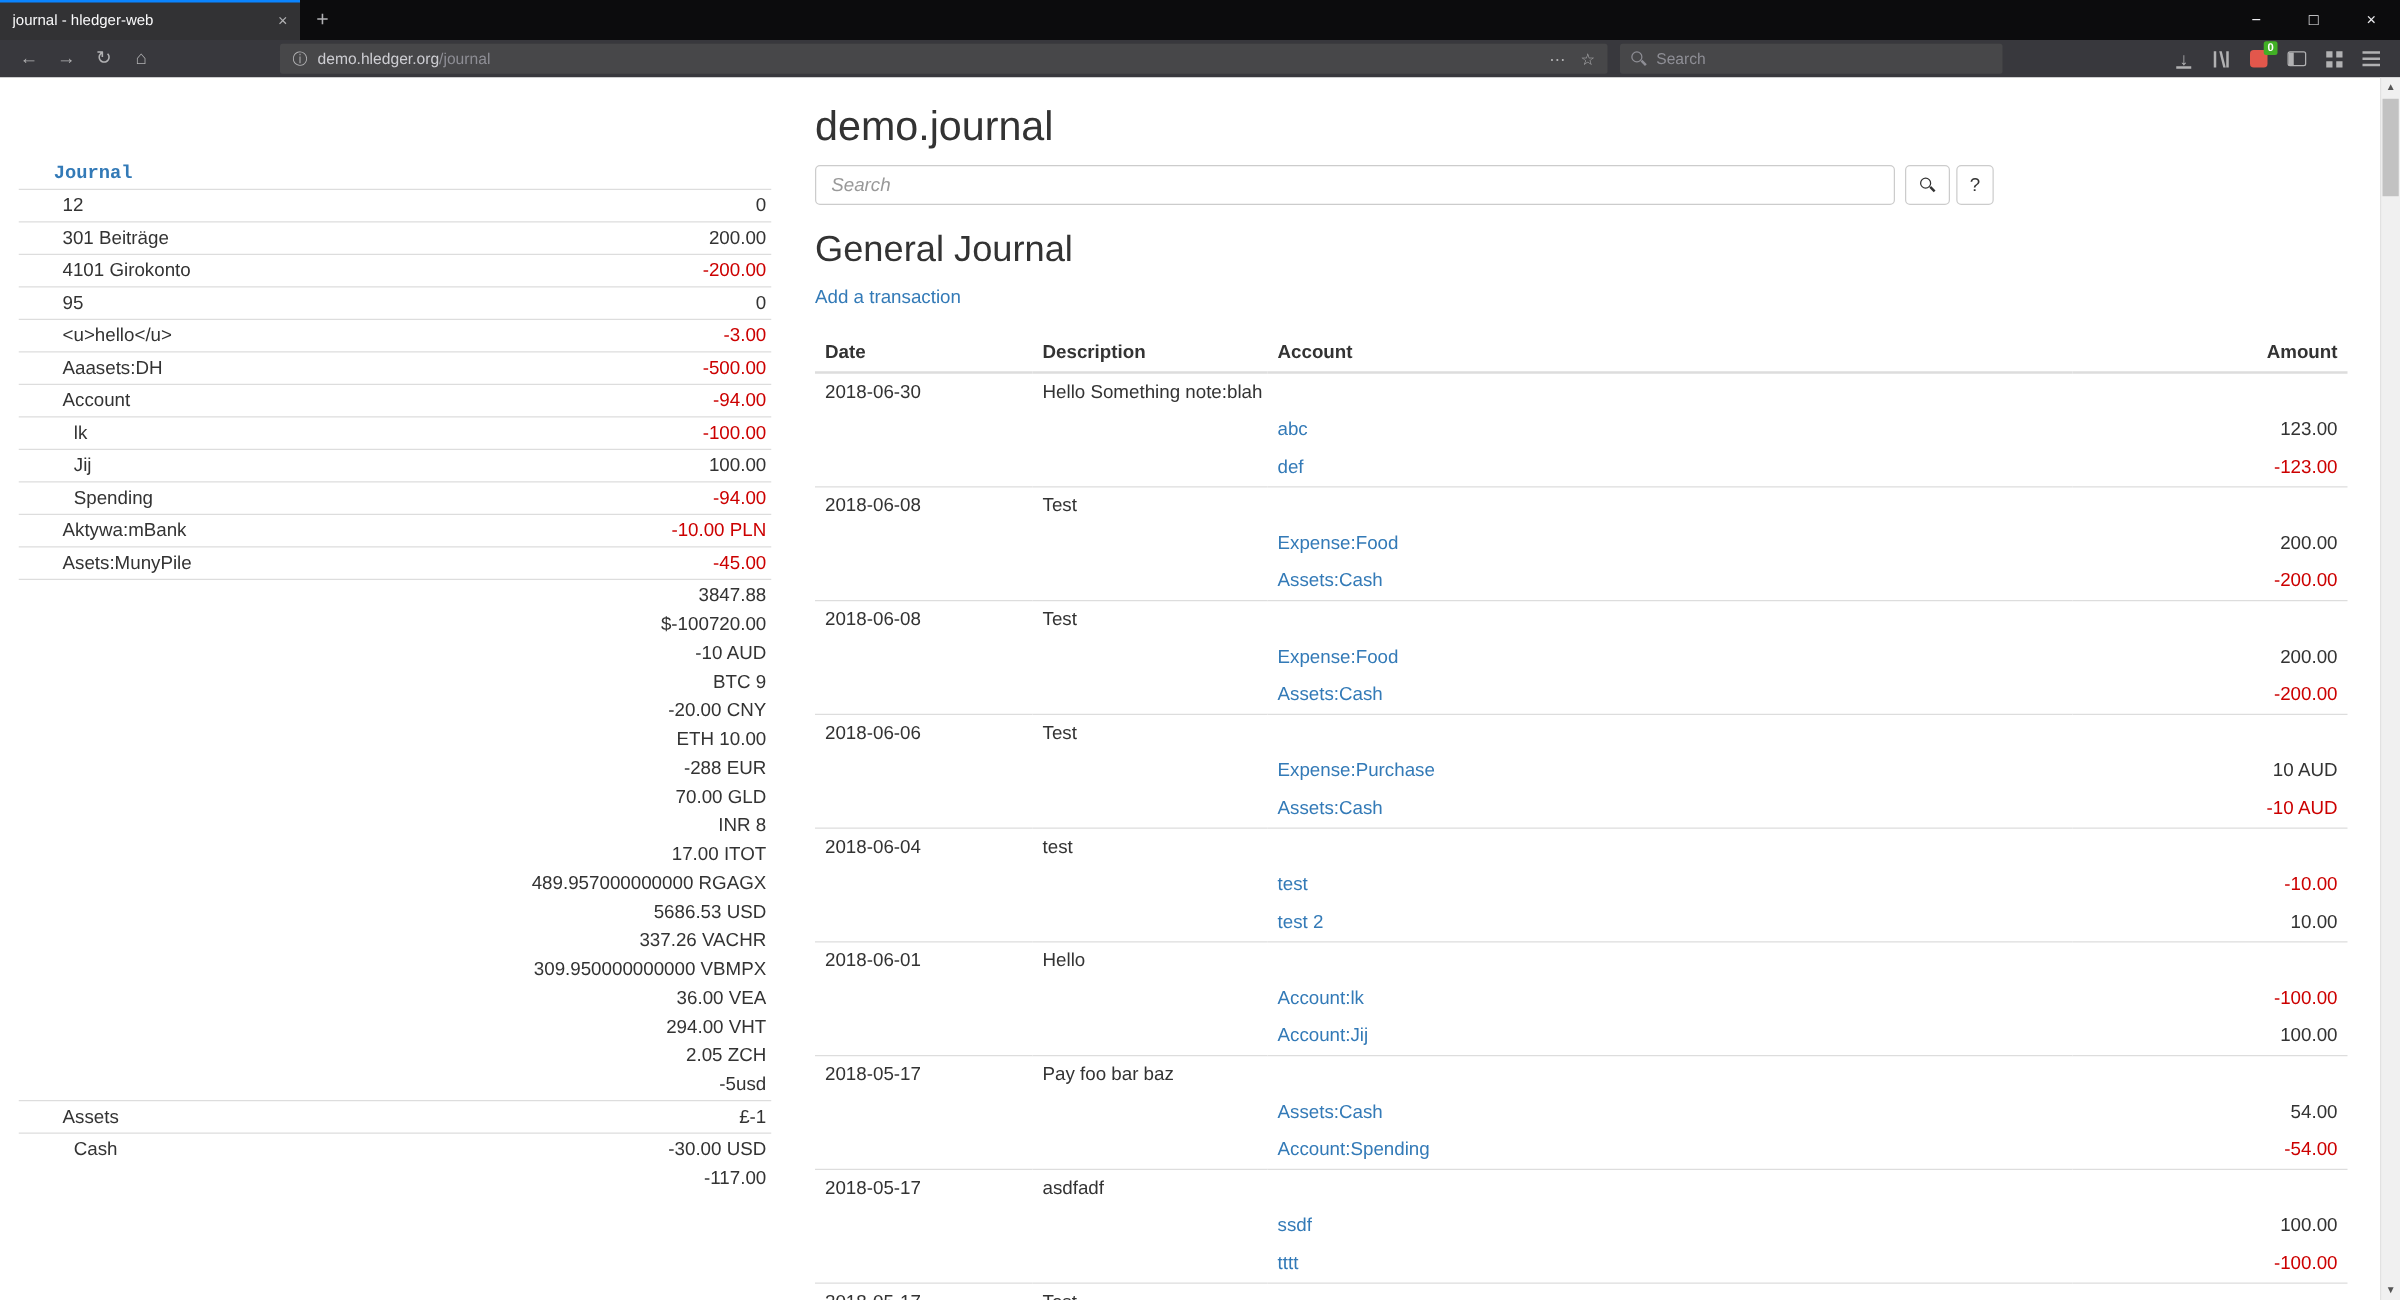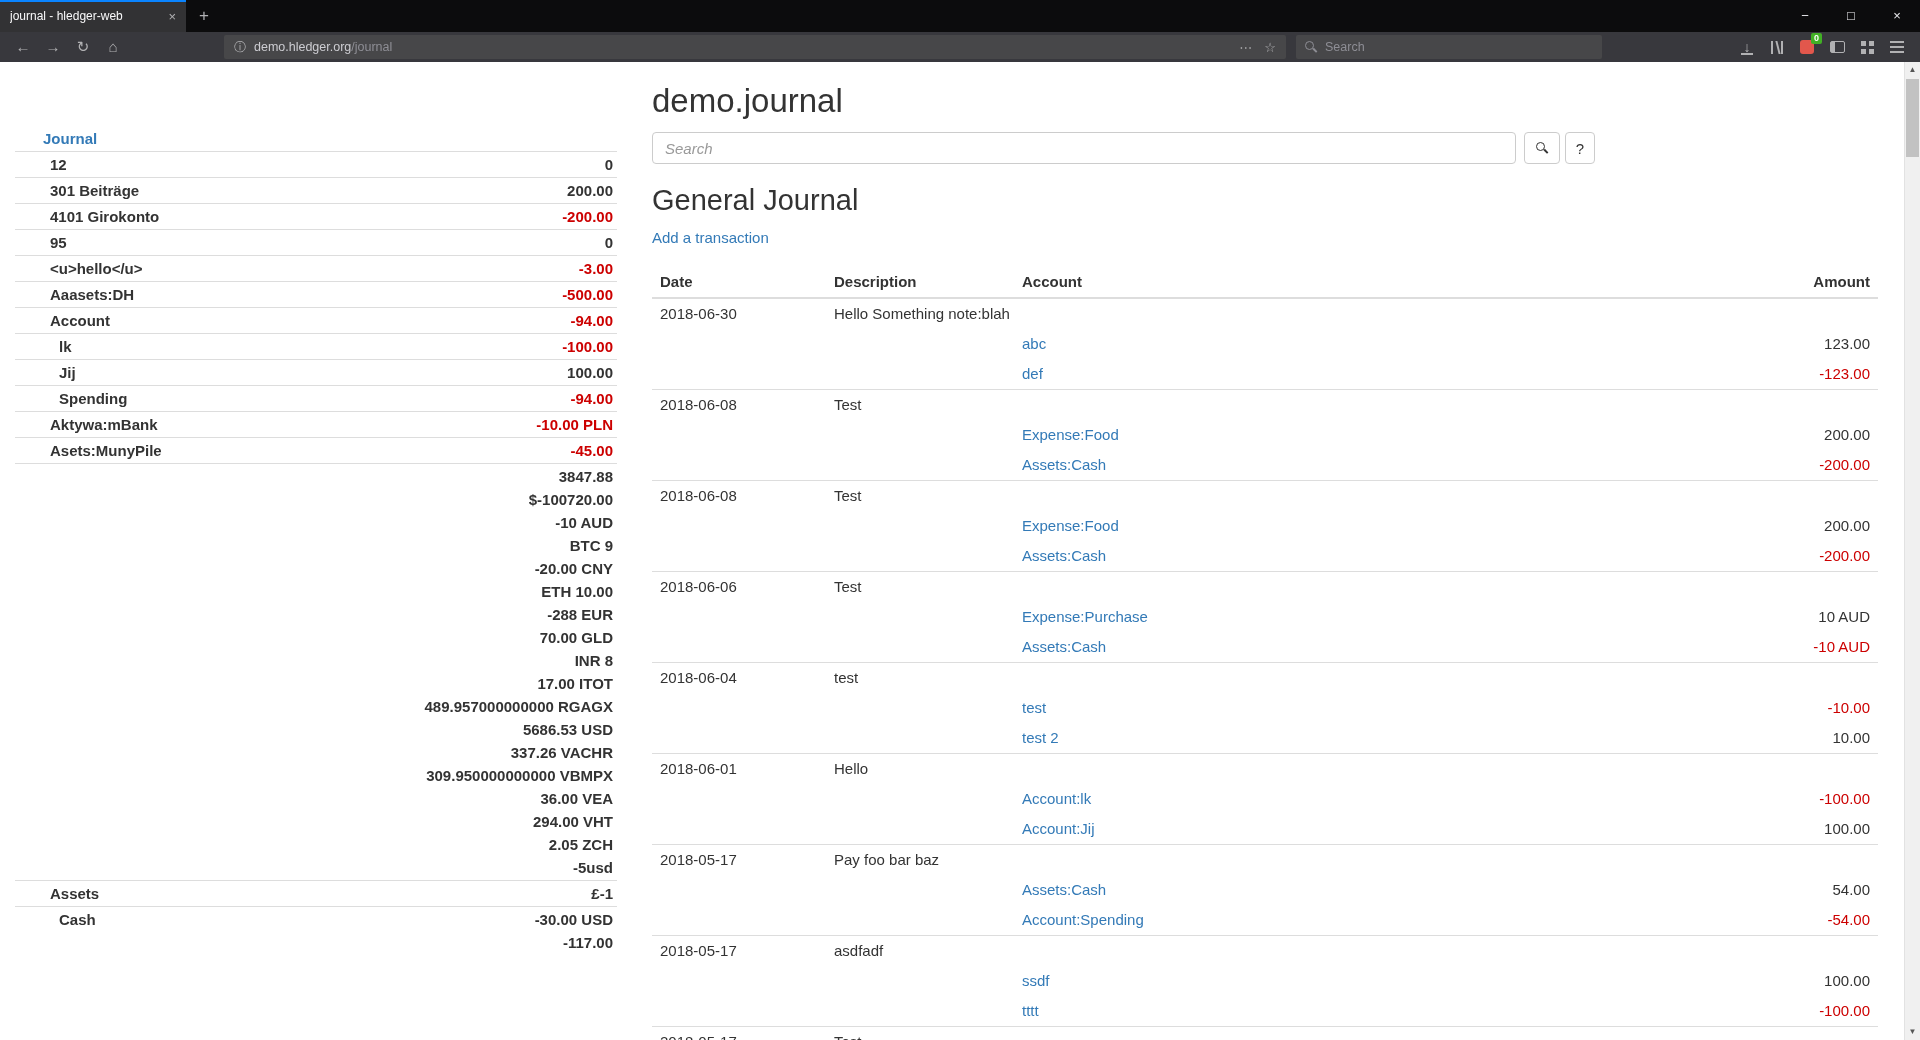--- a/index.html
+++ b/index.html
@@ -5,21 +5,21 @@
   * { box-sizing: border-box; }
   html,body { margin:0; padding:0; }
   body {
     width:1920px; height:1040px; overflow:hidden;
     background:#fff; font-family:"Liberation Sans", sans-serif;
     cursor:default;
   }
 
   
   .tabbar { height:32px; background:var(--chrome-bg,#0c0c0d); display:flex; align-items:stretch; }
-  .tab { width:186px; background:#323234; display:flex; align-items:center; padding:0 10px; position:relative; }
+  .tab { width:240px; background:#323234; display:flex; align-items:center; padding:0 10px; position:relative; }
   .tab::before { content:""; position:absolute; top:0; left:0; right:0; height:2px; background:var(--accent-color,#0a84ff); }
   .tab-title { flex:1; color:#f9f9fa; font-size:12px; white-space:nowrap; overflow:hidden; }
   .tab-close { color:#b1b1b3; font-size:13px; margin-left:6px; }
   .newtab { color:#b1b1b3; font-size:17px; line-height:32px; padding:0 13px; }
   .win-controls { margin-left:auto; display:flex; }
   .winbtn { width:46px; text-align:center; line-height:32px; color:#ededf0; font-size:13px; }
 
   .navbar { height:30px; background:#38383d; display:flex; align-items:center; padding:0 8px; }
   .navbtn { width:30px; text-align:center; color:#b1b1b3; font-size:15px; line-height:30px; }
   .urlbar { width:1062px; height:24px; margin-left:96px; background:#474749; border-radius:2px; display:flex; align-items:center; padding:0 10px; }
@@ -50,24 +50,24 @@
   .ham { width:14px; height:2px; background:#b1b1b3; position:relative; display:inline-block; }
   .ham::before, .ham::after { content:""; position:absolute; left:0; width:14px; height:2px; background:#b1b1b3; }
   .ham::before { top:-5px; } .ham::after { top:5px; }
 
   
   .page { position:relative; height:978px; overflow:hidden; background:#fff; }
 
   .sidebar { position:absolute; left:15px; top:0; width:602px; padding-top:64px; }
   .sb-table { width:100%; border-collapse:collapse; font-size:15px; color:#333; }
   .sb-table td { padding:1px 2px; line-height:23px; vertical-align:top; }
-  .sb-row td { border-top:1px solid #ddd;font-weight:bold; }
+  .sb-row td { border-top:1px solid #ddd; }
   .sb-name a { color:#333; text-decoration:none; cursor:pointer; }
   .journal-link { color:var(--link-color,#337ab7) !important; font-weight:bold; }
-  .sb-head td { padding-left:28px; }
+  .sb-head td { padding-left:28px;font-family:Liberation Mono, monospace; }
   .ind0 { padding-left:35px !important; }
   .ind1 { padding-left:44px !important; }
   .sb-amts { text-align:right; padding-right:4px !important; white-space:nowrap; }
   .neg { color:var(--negative-color,#c00) !important; }
 
   .main { position:absolute; left:652px; top:0; width:1226px; }
   h1 { font-size:33px; font-weight:500; color:#333; margin:20px 0 12px; }
   h2 { font-size:29px; font-weight:500; color:#333; margin:20px 0 8px; }
   .search-row { display:flex; align-items:center; margin-top:12px; }
   .search-input { width:864px; height:32px; border:1px solid #ccc; border-radius:4px; padding:6px 12px; font-size:15px; font-family:inherit; color:#555; outline:none; }

